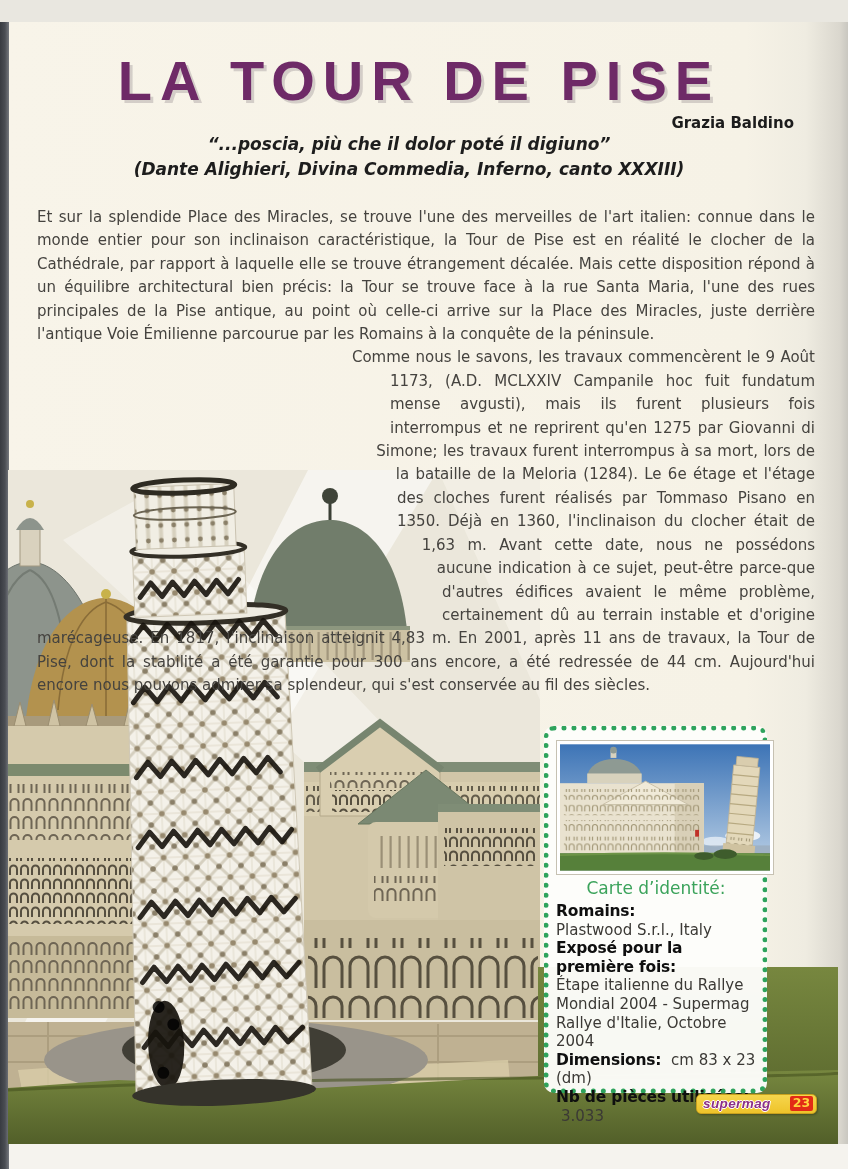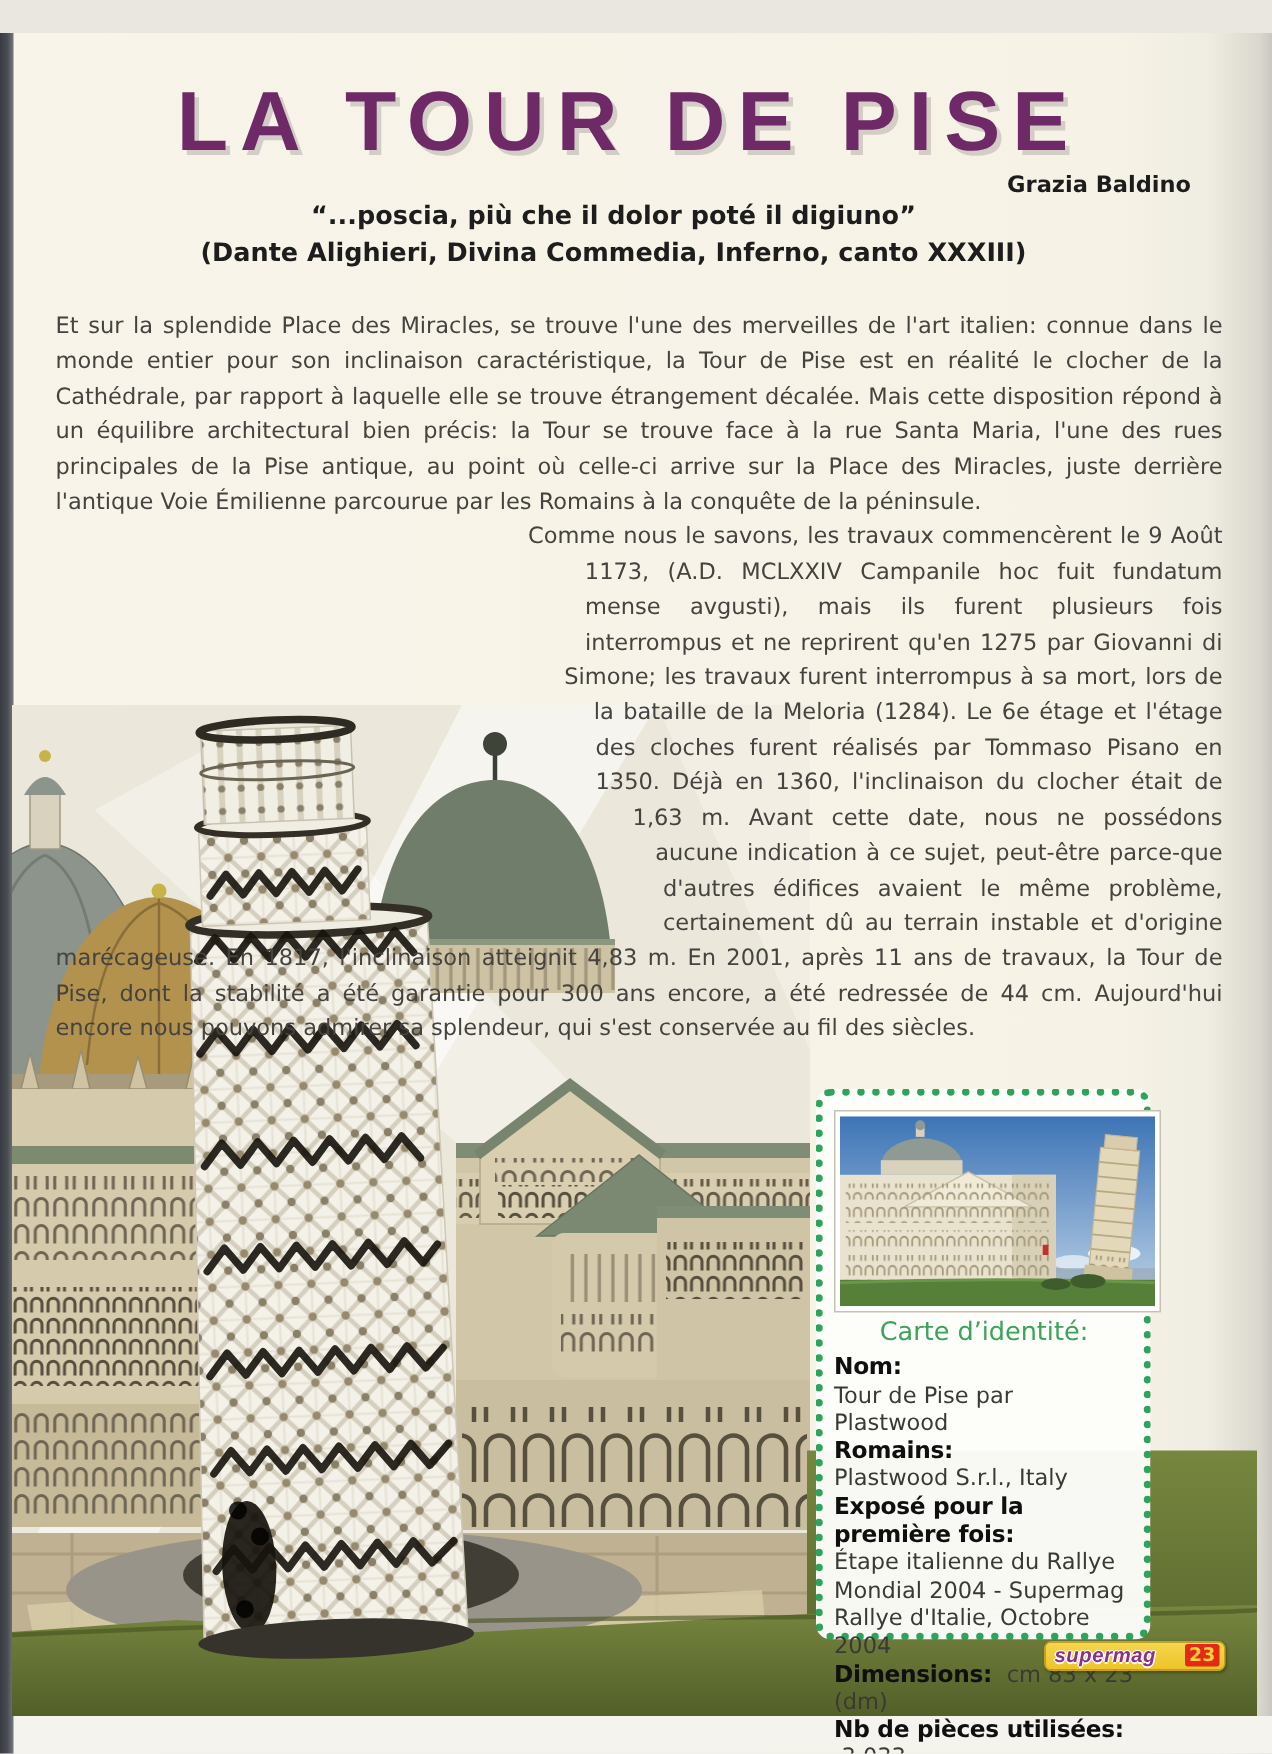--- a/index.html
+++ b/index.html
@@ -10,21 +10,21 @@
   .scan-edge-left{position:absolute;left:0;top:0;width:9px;height:100%;
         background:linear-gradient(90deg,#383b41 0%,#4a4d53 55%,#75787e 100%);}
   .bottom-margin{position:absolute;left:9px;right:0;top:1122px;bottom:0;background:#f5f3ee;}
   .bottom-scanline{position:absolute;left:0;right:0;top:1157px;height:2px;background:#dbd8d1;}
 
   
   .title{position:absolute;top:26px;left:30px;right:40px;text-align:center;
          font-family:"Liberation Sans",sans-serif;font-weight:bold;font-size:56px;
          letter-spacing:8px;color:#6e2a67;text-shadow:3px 3px 0 rgba(130,120,125,.30);white-space:nowrap;}
   .author{position:absolute;top:92px;right:54px;font-size:15px;font-weight:bold;color:#1c1c1c;}
-  .quote{position:absolute;left:0;right:30px;text-align:center;font-size:17px;font-weight:bold;color:#1d1d1d;}
+  .quote{position:absolute;left:0;right:30px;text-align:center;font-size:17px;font-weight:bold;color:#1d1d1d;font-style:italic;}
   .quote.q1{top:112px;}
   .quote.q2{top:137px;}
 
   
   .article{position:absolute;top:184px;left:37px;right:33px;z-index:2;
            font-size:15px;line-height:23.4px;color:#45433f;text-align:justify;}
   .article p{margin:0;}
   .wrap-spacer{float:left;width:410px;height:258px;margin-top:70px;
      shape-margin:6px;
      shape-outside:polygon(0 0,246px 0,246px 24px,309px 24px,309px 48px,347px 48px,347px 72px,304px 72px,
@@ -248,24 +248,20 @@
         </g>
         <rect x="0" y="112" width="216" height="18" fill="#56803a"></rect>
         <path d="M0 114 Q 108 110 216 114" fill="none" stroke="#6d9447" stroke-width="2"></path>
         <ellipse cx="170" cy="113" rx="12" ry="5" fill="#3e5c2c"></ellipse>
         <ellipse cx="148" cy="115" rx="10" ry="4" fill="#3e5c2c"></ellipse>
       </svg>
     </div>
     <div class="id-caption">Carte d’identité:</div>
     <div class="id-fields">
       <p class="fld">
-        <span class="lbl">Nom:</span><br>
-        <span class="val">Tour de Pise par Plastwood</span>
-      </p>
-      <p class="fld">
         <span class="lbl">Romains:</span><br>
         <span class="val">Plastwood S.r.l., Italy</span>
       </p>
       <p class="fld">
         <span class="lbl">Exposé pour la première fois:</span><br>
         <span class="val">Étape italienne du Rallye
 Mondial 2004 - Supermag
 Rallye d'Italie, Octobre 2004</span>
       </p>
       <p class="fld inline">

